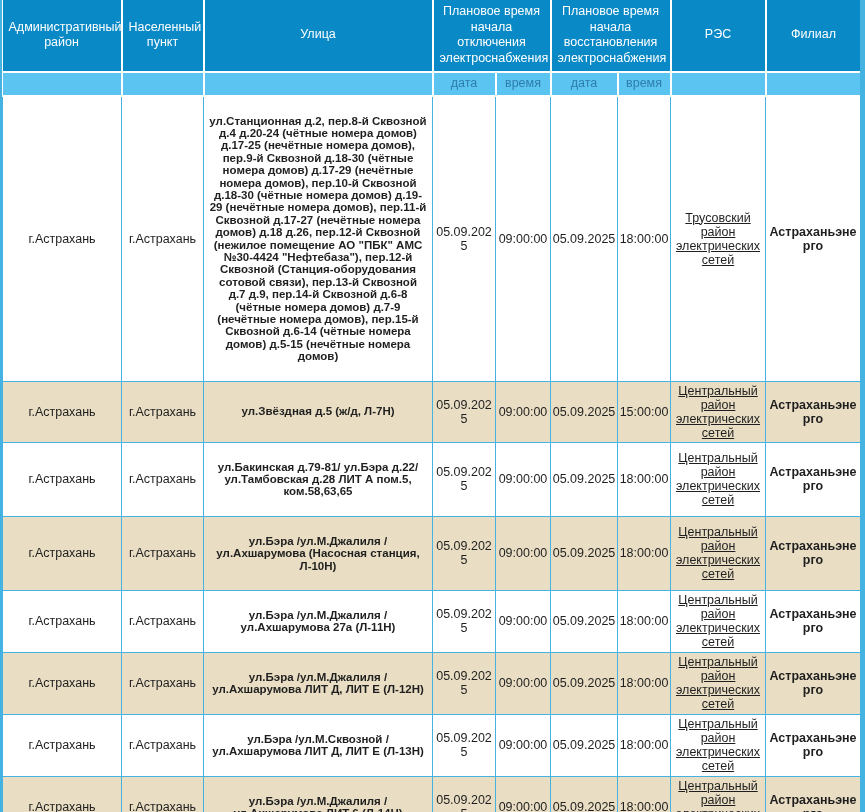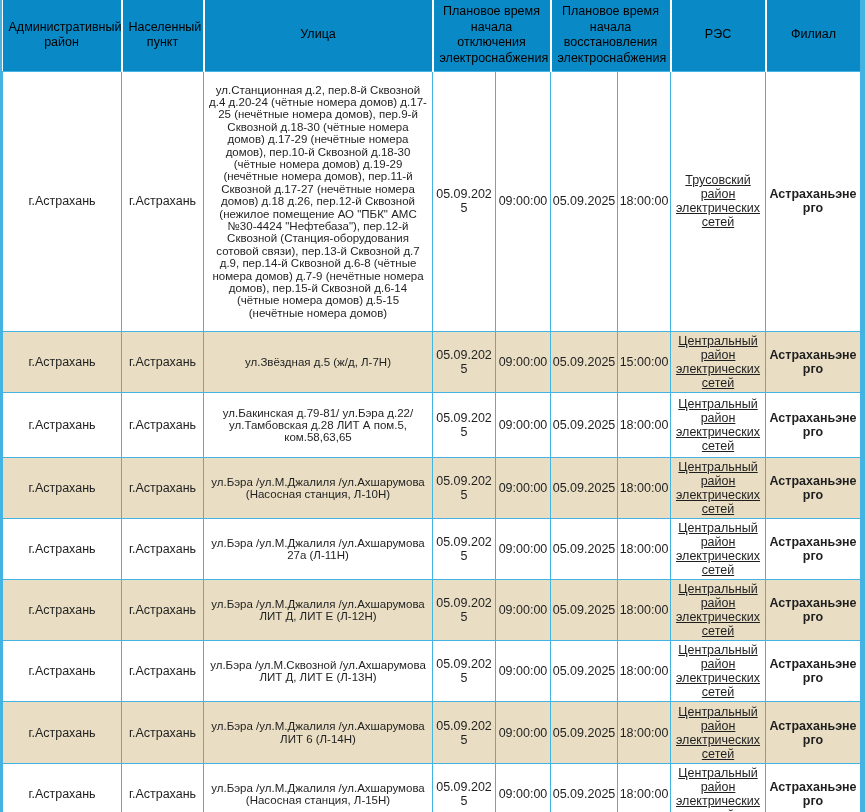--- a/index.html
+++ b/index.html
@@ -18,21 +18,21 @@
 
   table.outage-table {
     border-collapse: collapse;
     table-layout: fixed;
     width: 858px;
   }
 
   
   thead th {
     background: var(--header-bg, #0989c6);
-    color: #000000;
+    color: #ffffff;
     font-weight: normal;
     font-size: 12.5px;
     line-height: 1.25;
     padding: 4px 6px;
     border-left: 2px solid #ffffff;
     vertical-align: middle;
     text-align: center;
   }
   thead tr.main-head th { height: 54px; }
   thead th:first-child { border-left: none; }
@@ -55,23 +55,23 @@
     vertical-align: middle;
     padding: 3px 4px;
     font-size: 12.5px;
     background: var(--row-bg, #ffffff);
     word-wrap: break-word;
   }
   tbody tr.alt td { background: var(--row-alt-bg, #e9dec4); }
 
   tbody td.col-street {
     font-size: 11.5px;
-    font-weight: 400;
+    font-weight: 700;
     line-height: 12.4px;
-    padding: 12px 5px;
+    padding: 18px 5px;
   }
   tbody td.col-res { font-size: 12.5px; line-height: 1.12; padding: 2px 2px; text-decoration: underline; }
   tbody td.col-branch { font-size: 12.5px; padding: 2px 1px; font-weight: bold; }
   tbody td.col-outage_date, tbody td.col-restore_date,
   tbody td.col-outage_time, tbody td.col-restore_time { font-size: 12.5px; padding: 2px 1px; }
 
   tbody tr:nth-child(1) { height: 240px; }
   tbody tr:nth-child(2) { height: 60px; }
   tbody tr:nth-child(3) { height: 65px; }
   tbody tr:nth-child(4) { height: 57px; }
@@ -100,20 +100,31 @@
     <thead>
       <tr class="main-head">
         <th>Административный район</th>
         <th>Населенный пункт</th>
         <th>Улица</th>
         <th colspan="2">Плановое время начала отключения электроснабжения</th>
         <th colspan="2">Плановое время начала восстановления электроснабжения</th>
         <th>РЭС</th>
         <th>Филиал</th>
       </tr>
+      <tr class="sub-head">
+        <th></th>
+        <th></th>
+        <th></th>
+        <th>дата</th>
+        <th>время</th>
+        <th>дата</th>
+        <th>время</th>
+        <th></th>
+        <th></th>
+      </tr>
     </thead>
     <tbody id="rows-body">
         <tr>
           <td class="col-admin_district">г.Астрахань</td>
           <td class="col-settlement">г.Астрахань</td>
           <td class="col-street">ул.Станционная д.2, пер.8-й Сквозной д.4 д.20-24 (чётные номера домов) д.17-25 (нечётные номера домов), пер.9-й Сквозной д.18-30 (чётные номера домов) д.17-29 (нечётные номера домов), пер.10-й Сквозной д.18-30 (чётные номера домов) д.19-29 (нечётные номера домов), пер.11-й Сквозной д.17-27 (нечётные номера домов) д.18 д.26, пер.12-й Сквозной (нежилое помещение АО "ПБК" АМС №30-4424 "Нефтебаза"), пер.12-й Сквозной (Станция-оборудования сотовой связи), пер.13-й Сквозной д.7 д.9, пер.14-й Сквозной д.6-8 (чётные номера домов) д.7-9 (нечётные номера домов), пер.15-й Сквозной д.6-14 (чётные номера домов) д.5-15 (нечётные номера домов)</td>
           <td class="col-outage_date">05.09.2025</td>
           <td class="col-outage_time">09:00:00</td>
           <td class="col-restore_date">05.09.2025</td>
           <td class="col-restore_time">18:00:00</td>

